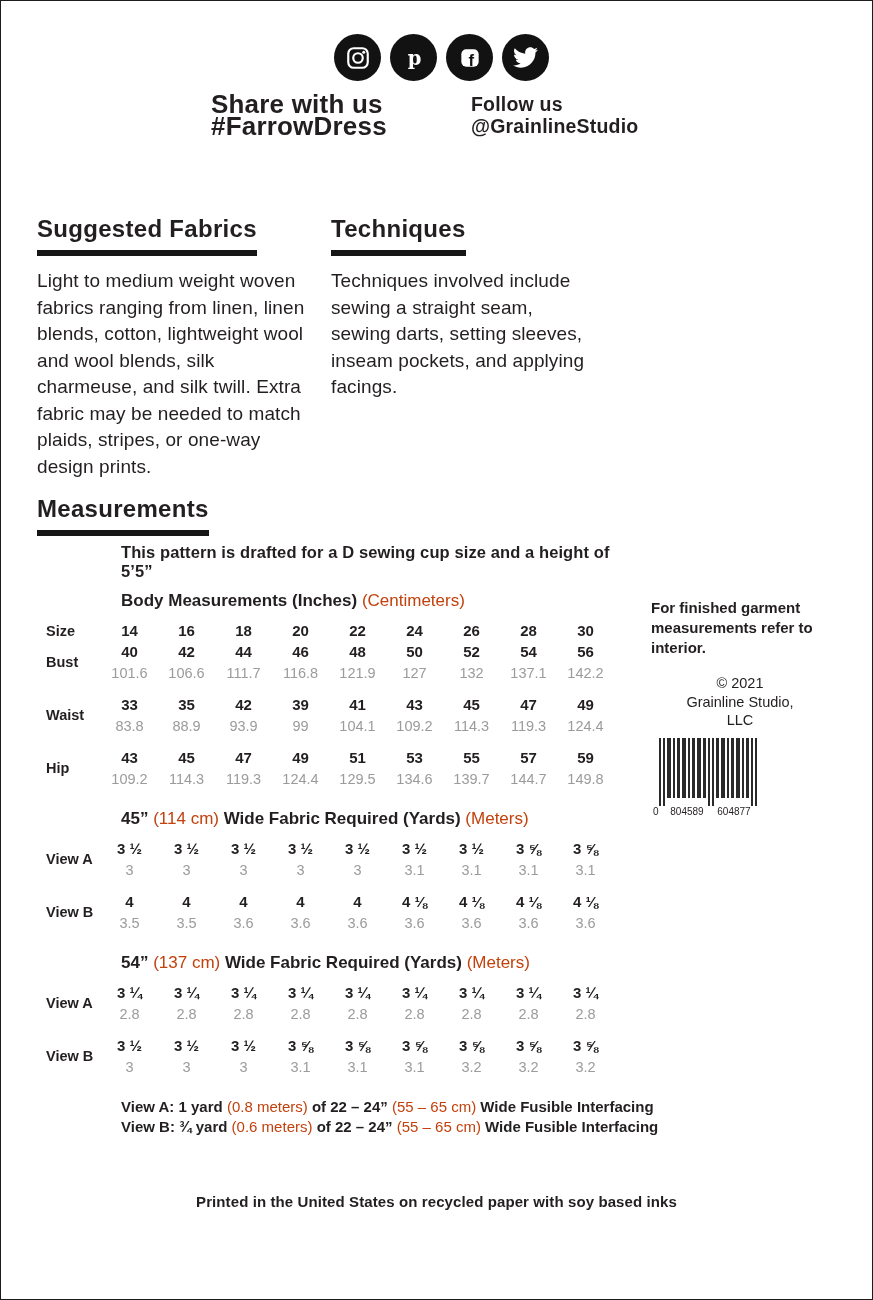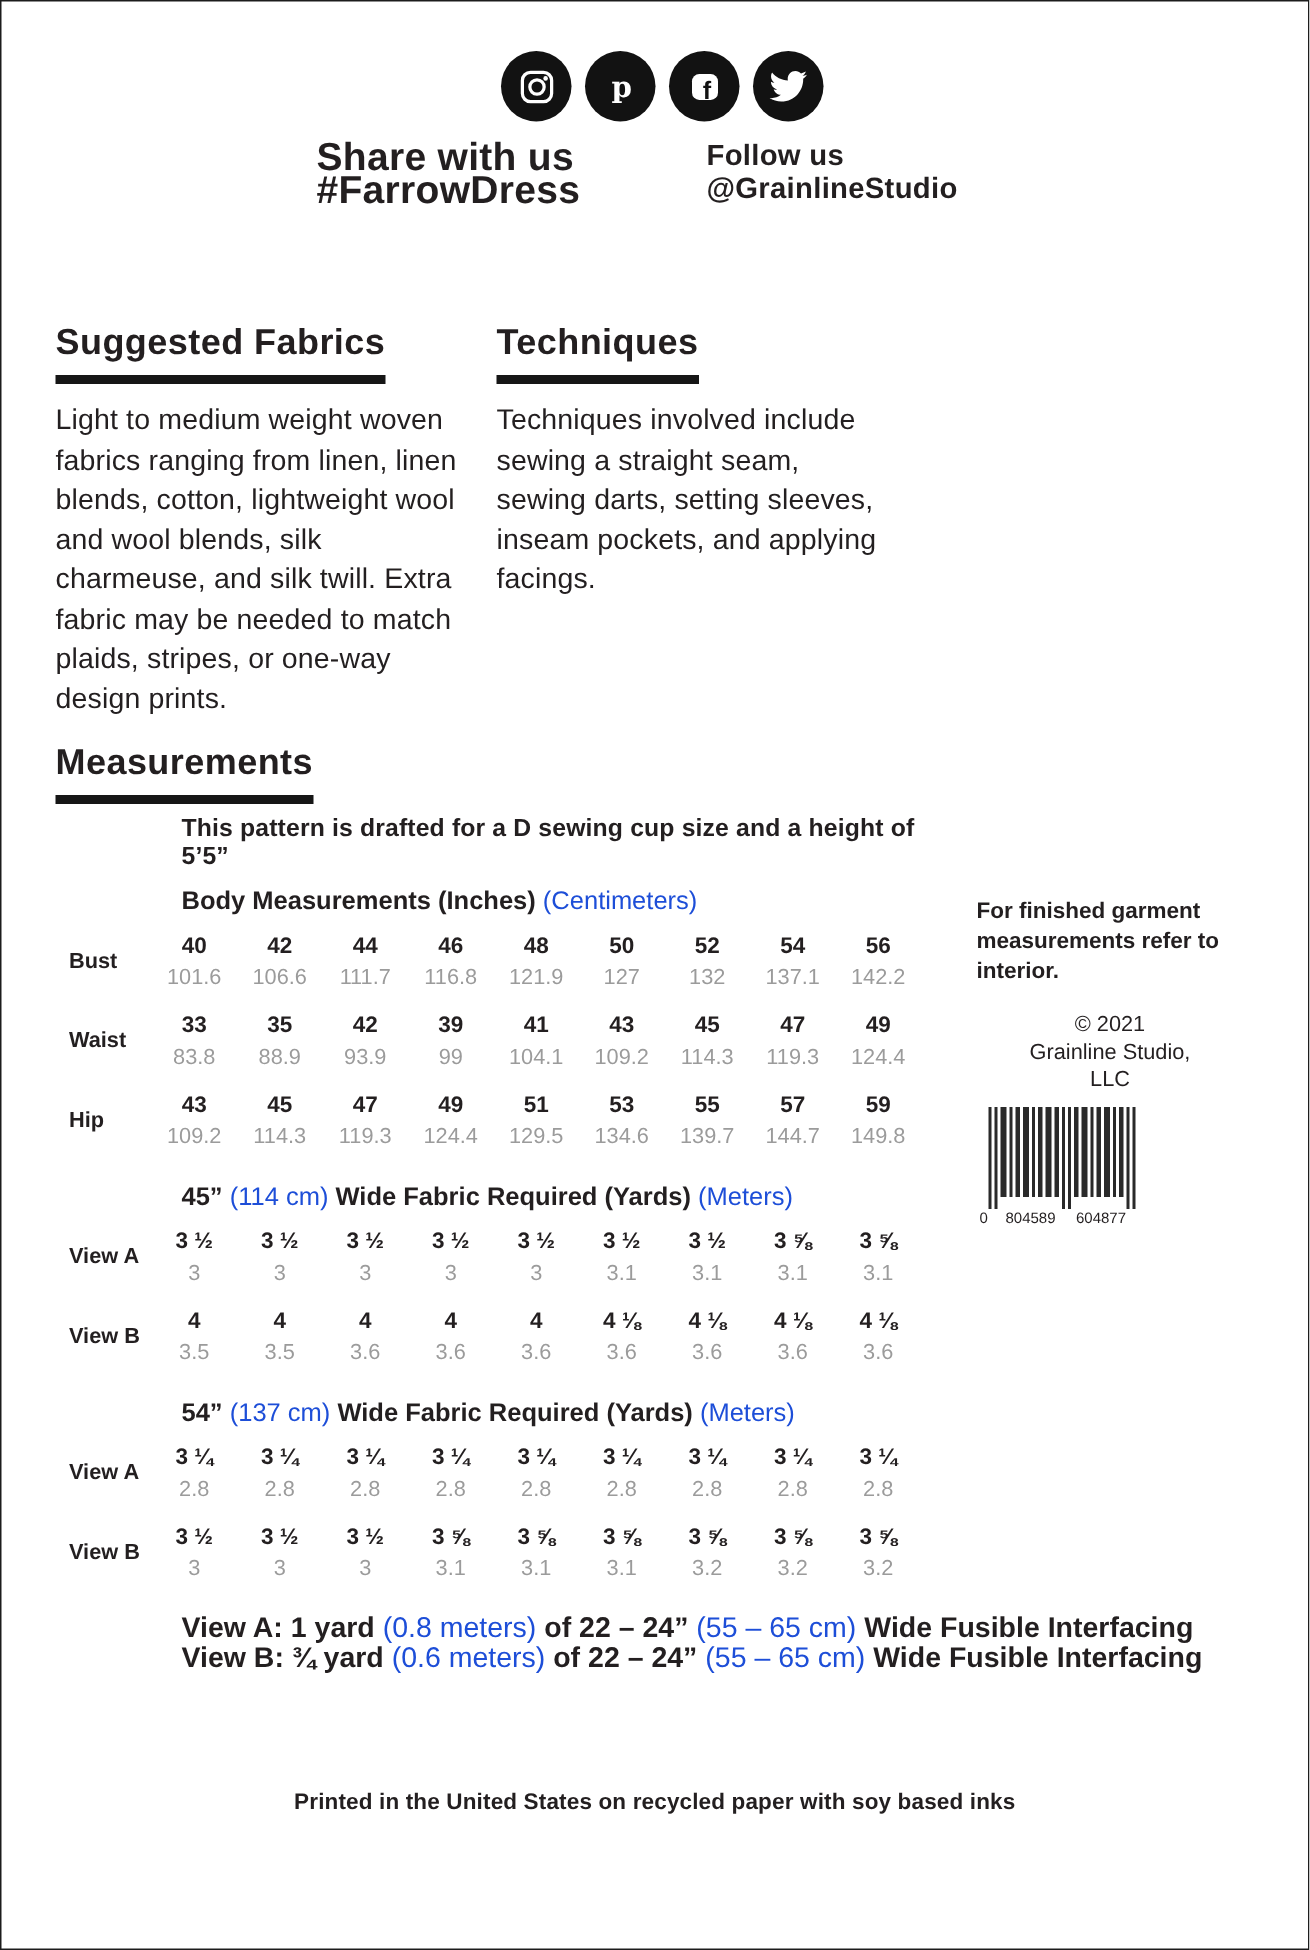--- a/index.html
+++ b/index.html
@@ -24,31 +24,31 @@
   .sec-title { display:inline-block; margin:0; font-size:24px; font-weight:700; letter-spacing:.3px;
     padding-bottom:7px; border-bottom:6px solid #161616; }
   .sec-body { margin-top:12px; font-size:19px; line-height:26.5px; letter-spacing:.1px; }
   .col3 .sec-body { line-height:26px; }
   .difficulty-title { margin-top:18px; }
   
   .meas-title-wrap { position:absolute; left:36px; top:494px; }
   .tables { position:absolute; left:36px; top:540px; width:592px; }
   .note { margin:2px 0 10px 84px; font-size:16.5px; font-weight:700; letter-spacing:.1px; }
   .tbl-heading { margin:0 0 11px 84px; font-size:17px; font-weight:700; }
-  .tbl-heading .gray, .gray { color:#1d4ed8; font-weight:400; }
+  .tbl-heading .gray, .gray { color:#c2410c; font-weight:400; }
   .mblock { display:flex; align-items:center; margin-bottom:15px; }
   .size-row { margin-bottom:4px; }
   .rowlabel { width:64px; padding-left:9px; box-sizing:border-box; font-size:14.5px; font-weight:700; }
   .lines { }
   .line { display:grid; grid-template-columns:repeat(9,57px); }
   .cell { text-align:center; }
   .cell.in { font-weight:700; font-size:15px; }
   .cell.cm { color:#9b9b9b; font-size:14.5px; margin-top:5px; }
   .fabric-heading { margin-top:22px; }
-  .interfacing { margin:22px 0 4px 84px; font-size:19px; line-height:19.5px; font-weight:700; white-space:nowrap; }
+  .interfacing { margin:22px 0 4px 84px; font-size:15px; line-height:19.5px; font-weight:700; white-space:nowrap; }
   
   .right-info { position:absolute; left:650px; top:597px; width:178px; }
   .side-note { font-size:15px; font-weight:700; line-height:20px; }
   .copyright { margin-top:16px; font-size:14.5px; line-height:18.5px; }
   .copyline { display:block; }
   .barcode { margin-top:8px; }
   
   .footer { position:absolute; left:0; right:0; top:1192px; text-align:center;
     font-size:15px; font-weight:700; letter-spacing:.1px; }
 </style>
@@ -107,20 +107,36 @@
     <h2 class="sec-title">Measurements</h2>
   </div>
 
   <div class="tables">
     <div class="note">This pattern is drafted for a D sewing cup size and a height of 5’5”</div>
 
     <div class="tbl-heading">
       <span>Body Measurements (Inches) </span><span class="gray">(Centimeters)</span>
     </div>
 
+    <div class="mblock size-row">
+      <div class="rowlabel">Size</div>
+      <div class="lines">
+          <div class="line">
+            <span class="cell in">14</span>
+            <span class="cell in">16</span>
+            <span class="cell in">18</span>
+            <span class="cell in">20</span>
+            <span class="cell in">22</span>
+            <span class="cell in">24</span>
+            <span class="cell in">26</span>
+            <span class="cell in">28</span>
+            <span class="cell in">30</span>
+          </div>
+        </div>
+    </div>
 
     <div class="mblock">
       <div class="rowlabel">Bust</div>
       <div class="lines">
         <div class="line">
             <span class="cell in">40</span>
             <span class="cell in">42</span>
             <span class="cell in">44</span>
             <span class="cell in">46</span>
             <span class="cell in">48</span>

